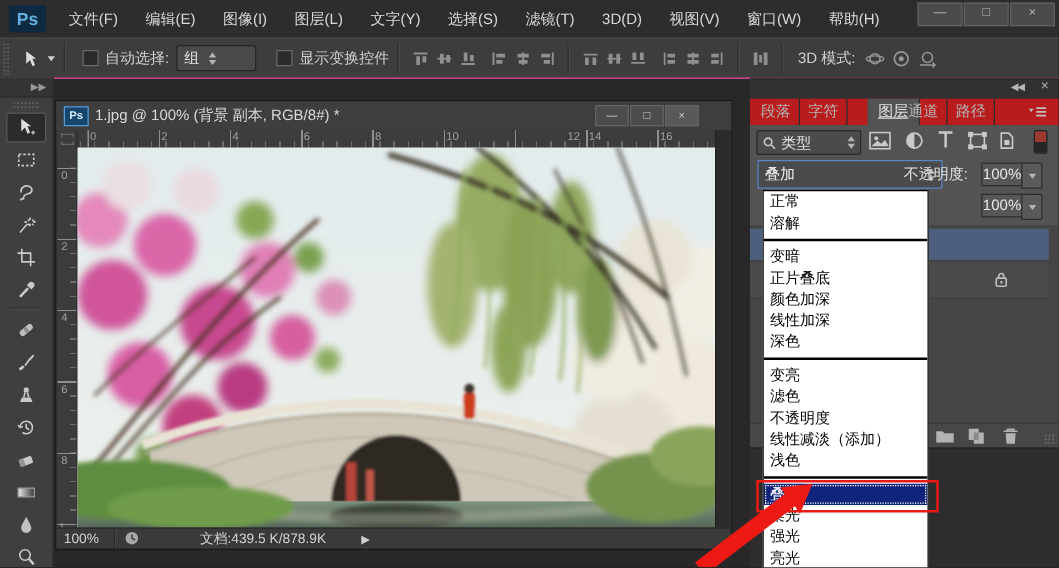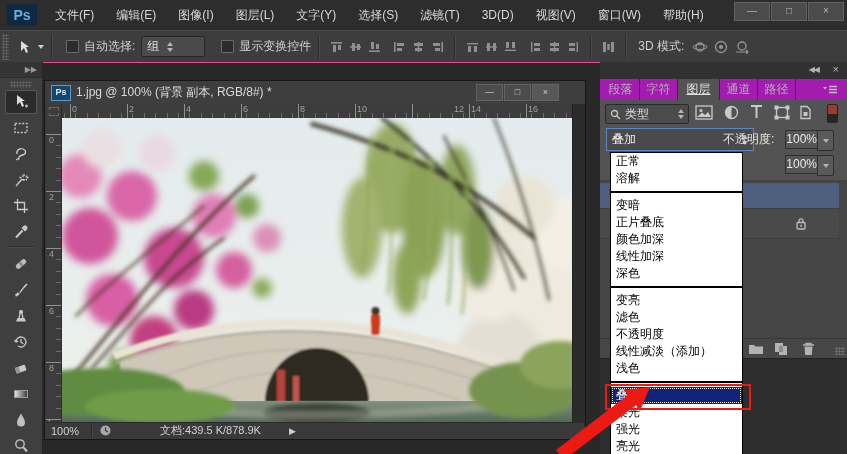--- a/index.html
+++ b/index.html
@@ -74,21 +74,21 @@
   .ds-zoom{margin-left:5px;width:40px;}
   .ds-sep{width:1px;height:15px;background:#2a2a2a;border-right:1px solid #474747;}
   .ds-doc{margin-left:46px;}
   .ds-next{margin-left:28px;color:#cfcfcf;font-size:9px;}
 
   
   .dock{position:absolute;left:600px;top:62px;width:247px;height:392px;background:#313131;}
   .dock-header{position:absolute;left:0;top:0;width:247px;height:17px;color:#b5b5b5;}
   .dock-collapse{position:absolute;right:28px;top:3px;font-size:8px;letter-spacing:-1px;}
   .dock-close{position:absolute;right:8px;top:1px;font-size:11px;}
-  .tabs{position:absolute;left:0;top:17px;width:247px;height:21px;background:#a21caf;}
+  .tabs{position:absolute;left:0;top:17px;width:247px;height:21px;background:#b91c1c;}
   .tab{position:absolute;top:0;height:21px;line-height:21px;text-align:center;color:#b4b4b4;border-right:1px solid #2d2d2d;}
   .tab.active{background:#535353;color:#e3e3e3;}
   .panel-menu{position:absolute;right:8px;top:6px;}
   .panel-body{position:absolute;left:0;top:38px;width:247px;height:258px;background:#535353;}
   .kind-select{position:absolute;left:5px;top:4px;width:74px;height:18px;background:#4b4b4b;border:1px solid #2a2a2a;
                border-radius:2px;display:flex;align-items:center;padding:0 4px;color:#e0e0e0;}
   .f-ico{position:absolute;top:5px;}
   .toggle{position:absolute;left:227px;top:4px;width:9px;height:17px;border:1px solid #222;border-radius:2px;
           background:linear-gradient(#9c3a31 0 50%,#262626 50% 100%);}
   .blend-select{position:absolute;left:6px;top:28px;width:136px;height:21px;background:#4a4a4a;border:1px solid #5a86c8;
@@ -561,21 +561,21 @@
   </div>
 
   <div class="dock">
     <div class="dock-header">
       <span class="dock-collapse">◀◀</span>
       <span class="dock-close">×</span>
     </div>
     <div class="tabs">
       <div class="tab" style="left:2px;width:37px;">段落</div>
       <div class="tab" style="left:40px;width:37px;">字符</div>
-      <div class="tab active" style="left:78px;width:41px;text-decoration:underline;">图层</div>
+      <div class="tab active" style="left:94px;width:41px;text-decoration:underline;">图层</div>
       <div class="tab" style="left:120px;width:37px;">通道</div>
       <div class="tab" style="left:158px;width:37px;">路径</div>
       <span class="panel-menu ico">
         <svg width="14" height="10" viewBox="0 0 14 10">
             <path d="M0 2 L4 2 L2 4.5 Z" fill="#c0c0c0"></path>
             <g stroke="#c0c0c0" stroke-width="1.4">
               <path d="M6 1.5 H14 M6 4.5 H14 M6 7.5 H14"></path>
             </g>
           </svg>
       </span>

